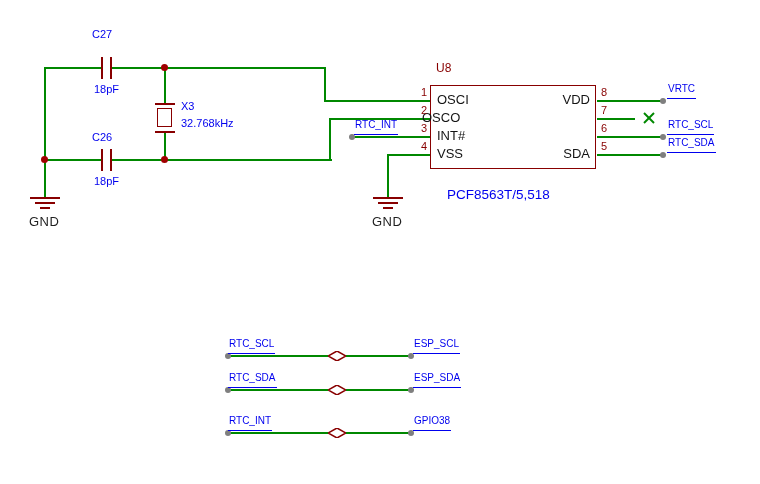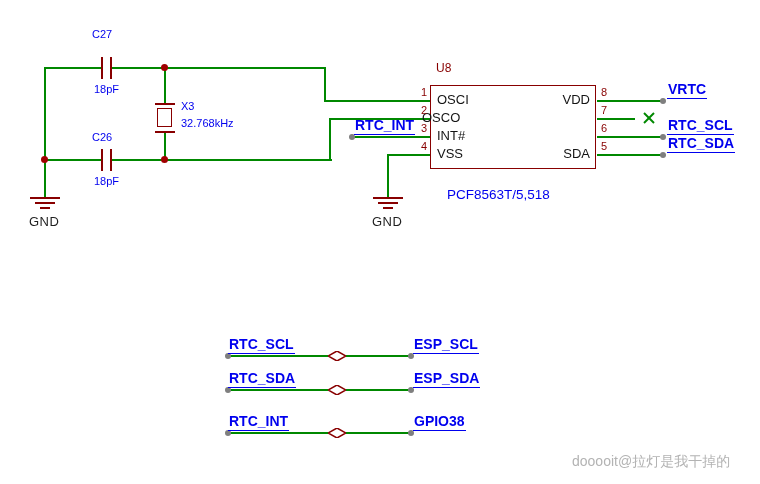--- a/index.html
+++ b/index.html
@@ -15,22 +15,22 @@
   .plate-h{width:20px;height:2px;background:var(--component,#880000);}
   .xrect{width:13px;height:17px;border:1.5px solid var(--component,#880000);background:#fff;}
   
   .icbox{width:164px;height:82px;border:1.5px solid var(--component,#880000);background:#fff;}
   
   .dot-j{width:7px;height:7px;border-radius:50%;background:var(--junction,#a00000);}
   .dot-p{width:6px;height:6px;border-radius:50%;background:var(--port_dot,#7f7f7f);}
   
   .blue{color:var(--label,#0000ee);font-size:11px;line-height:16px;white-space:nowrap;}
   .small{font-size:11px;line-height:12px;}
-  .netlabel{color:var(--label,#0000ee);font-size:14px;line-height:16px;white-space:nowrap;
-            border-bottom:1.5px solid var(--label,#0000ee);padding:0 1px 1px 1px;font-weight:bold;}
+  .netlabel{color:var(--label,#0000ee);font-size:10px;line-height:16px;white-space:nowrap;
+            border-bottom:1.5px solid var(--label,#0000ee);padding:0 1px 1px 1px;}
   .pin-name{font-size:13px;line-height:16px;color:#141414;white-space:nowrap;}
   .pin-num{font-size:11px;line-height:12px;color:var(--pin_number,#880000);white-space:nowrap;}
   .refdes{font-size:12px;line-height:13px;color:var(--pin_number,#880000);white-space:nowrap;}
   .gnd-txt{font-size:13px;line-height:15px;color:#1f1f1f;letter-spacing:.5px;}
   .gbar{height:2px;background:var(--component,#880000);}
   .watermark{font-size:14px;line-height:17px;color:var(--watermark,#b3b3b3);white-space:nowrap;}
 </style>
 </head>
 <body>
 
@@ -147,15 +147,14 @@
   <i class="c wh" style="left:228px;top:432px;width:100px"></i>
   <i class="c wh" style="left:346px;top:432px;width:65px"></i>
   <svg class="c" style="left:328px;top:428px" width="18" height="10">
     <polygon points="0,5 9,0 18,5 9,10" fill="#ffffff" stroke="#880000" stroke-width="1.5"></polygon>
   </svg>
   <i class="c dot-p" style="left:225px;top:430px"></i>
   <i class="c dot-p" style="left:408px;top:430px"></i>
   <span class="c netlabel" style="left:228px;top:413px">RTC_INT</span>
   <span class="c netlabel" style="left:413px;top:413px">GPIO38</span>
 
-  <span class="c watermark" style="left:572px;top:453px">dooooit@拉灯是我干掉的</span>
 
 </div>
 
 </body></html>

